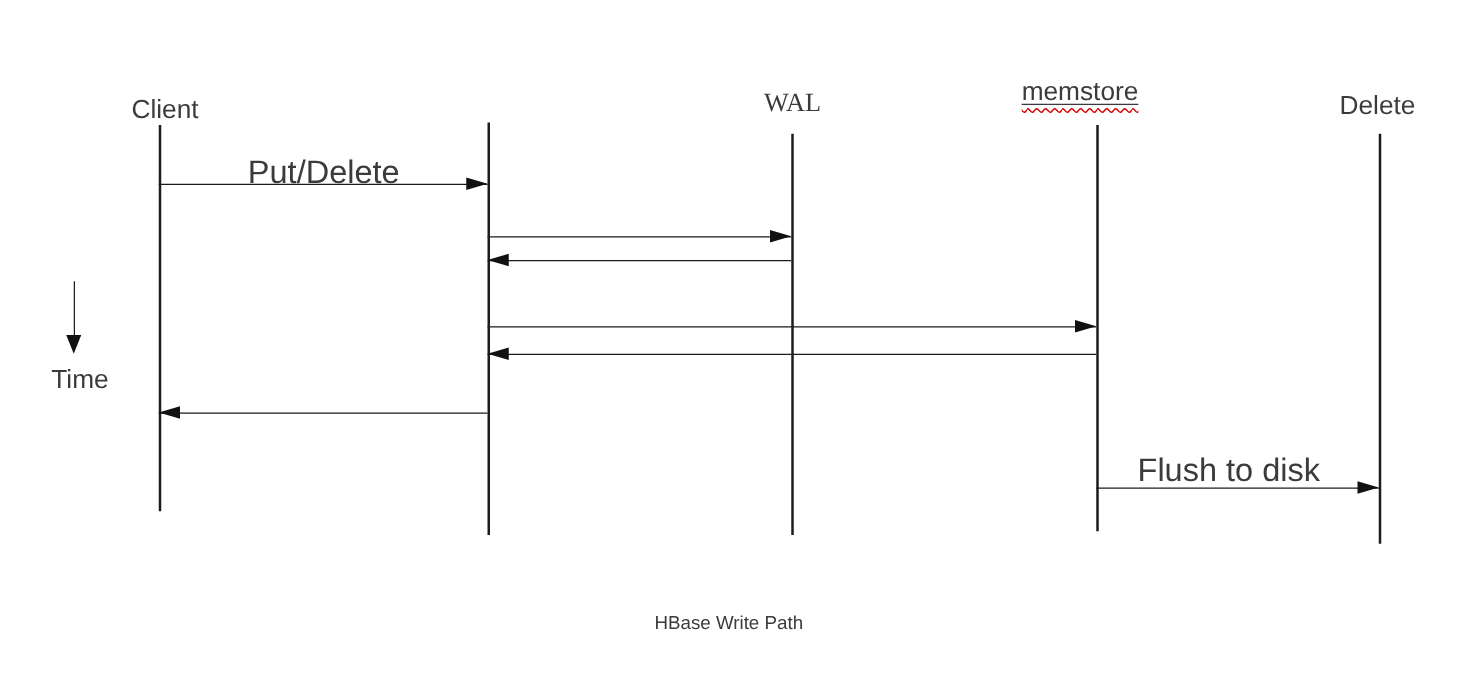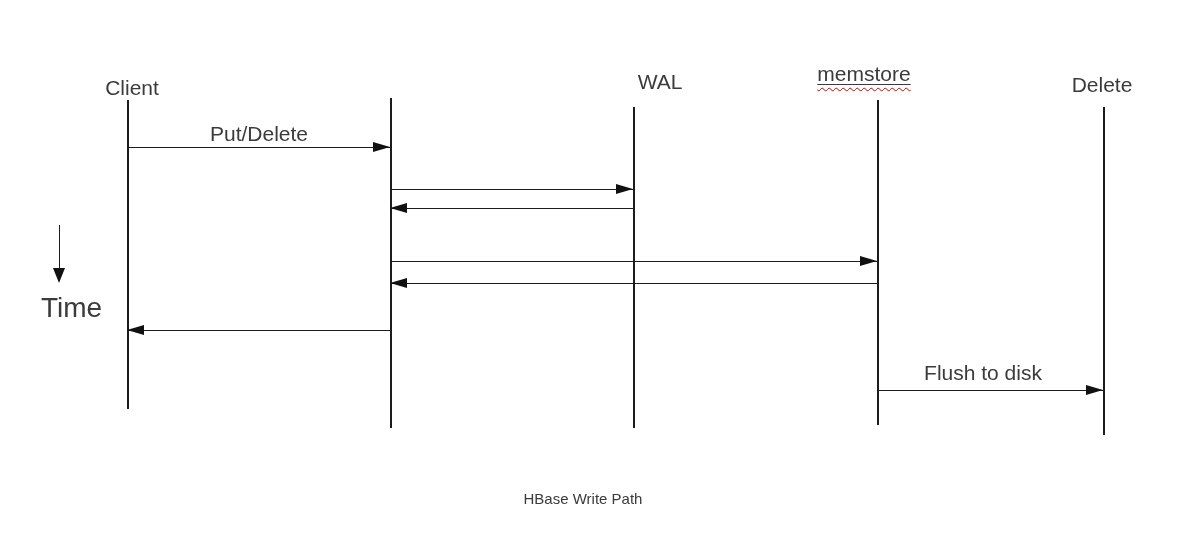--- a/index.html
+++ b/index.html
@@ -3,46 +3,46 @@
 <meta charset="utf-8">
 <style>
   html,body { margin:0; padding:0; background:#fff; }
   .canvas {
     position:relative; width:1182px; height:539px; background:#ffffff;
     font-family:"Liberation Sans", sans-serif; color:#3b3b3b; overflow:hidden;
   }
   .lifeline { position:absolute; width:1.5px; background:#1c1c1c; }
   .actor { position:absolute; font-size:21px; transform:translateX(-50%); white-space:nowrap; }
   .mline { position:absolute; height:1.2px; background:#1c1c1c; }
-  .mlabel { position:absolute; font-size:21px; transform:translateX(-50%); white-space:nowrap; }
+  .mlabel { position:absolute; font-size:26px; transform:translateX(-50%); white-space:nowrap; }
   .ah-r { position:absolute; width:0; height:0;
           border-top:5px solid transparent; border-bottom:5px solid transparent;
           border-left:17px solid #111; }
   .ah-l { position:absolute; width:0; height:0;
           border-top:5px solid transparent; border-bottom:5px solid transparent;
           border-right:17px solid #111; }
   .ah-d { position:absolute; width:0; height:0;
           border-left:6px solid transparent; border-right:6px solid transparent;
           border-top:15px solid #111; }
   .vline { position:absolute; width:1.2px; background:#1c1c1c; }
   .solid-underline { text-decoration: underline solid #3b3b3b 1px; text-underline-offset:3px; }
   .spell-wavy { text-decoration: underline wavy #d40000 1px; text-underline-offset:6px; }
   .title { position:absolute; font-size:15px; transform:translateX(-50%); white-space:nowrap; }
-  .time-label { position:absolute; font-size:28px; white-space:nowrap; }
+  .time-label { position:absolute; font-size:21px; white-space:nowrap; }
 
   
   #ll-client        { left:127px; top:100px; height:309px; }
   #ll-region-server { left:390px; top:98px;  height:330px; }
   #ll-wal           { left:633px; top:107px; height:321px; }
   #ll-memstore      { left:877px; top:100px; height:325px; }
   #ll-hfile         { left:1103px;top:107px; height:328px; }
 
   #ac-client        { left:132px; top:76px; }
   #ac-region-server { left:404px; top:58px; }
-  #ac-wal           { left:660px; top:70px; }
+  #ac-wal           { left:634px; top:70px;font-family:Liberation Serif, serif; }
   #ac-memstore      { left:864px; top:62px; }
   #ac-hfile         { left:1102px;top:73px; }
 
   #ml-put-delete    { left:127px; top:147px; width:263px; }
   #ah-put-delete    { left:373px; top:142px; }
   #lb-put-delete    { left:259px; top:122px; }
 
   #ml-write-wal     { left:390px; top:189px; width:243px; }
   #ah-write-wal     { left:616px; top:184px; }
   #lb-write-wal     { left:518px; top:166px; }

